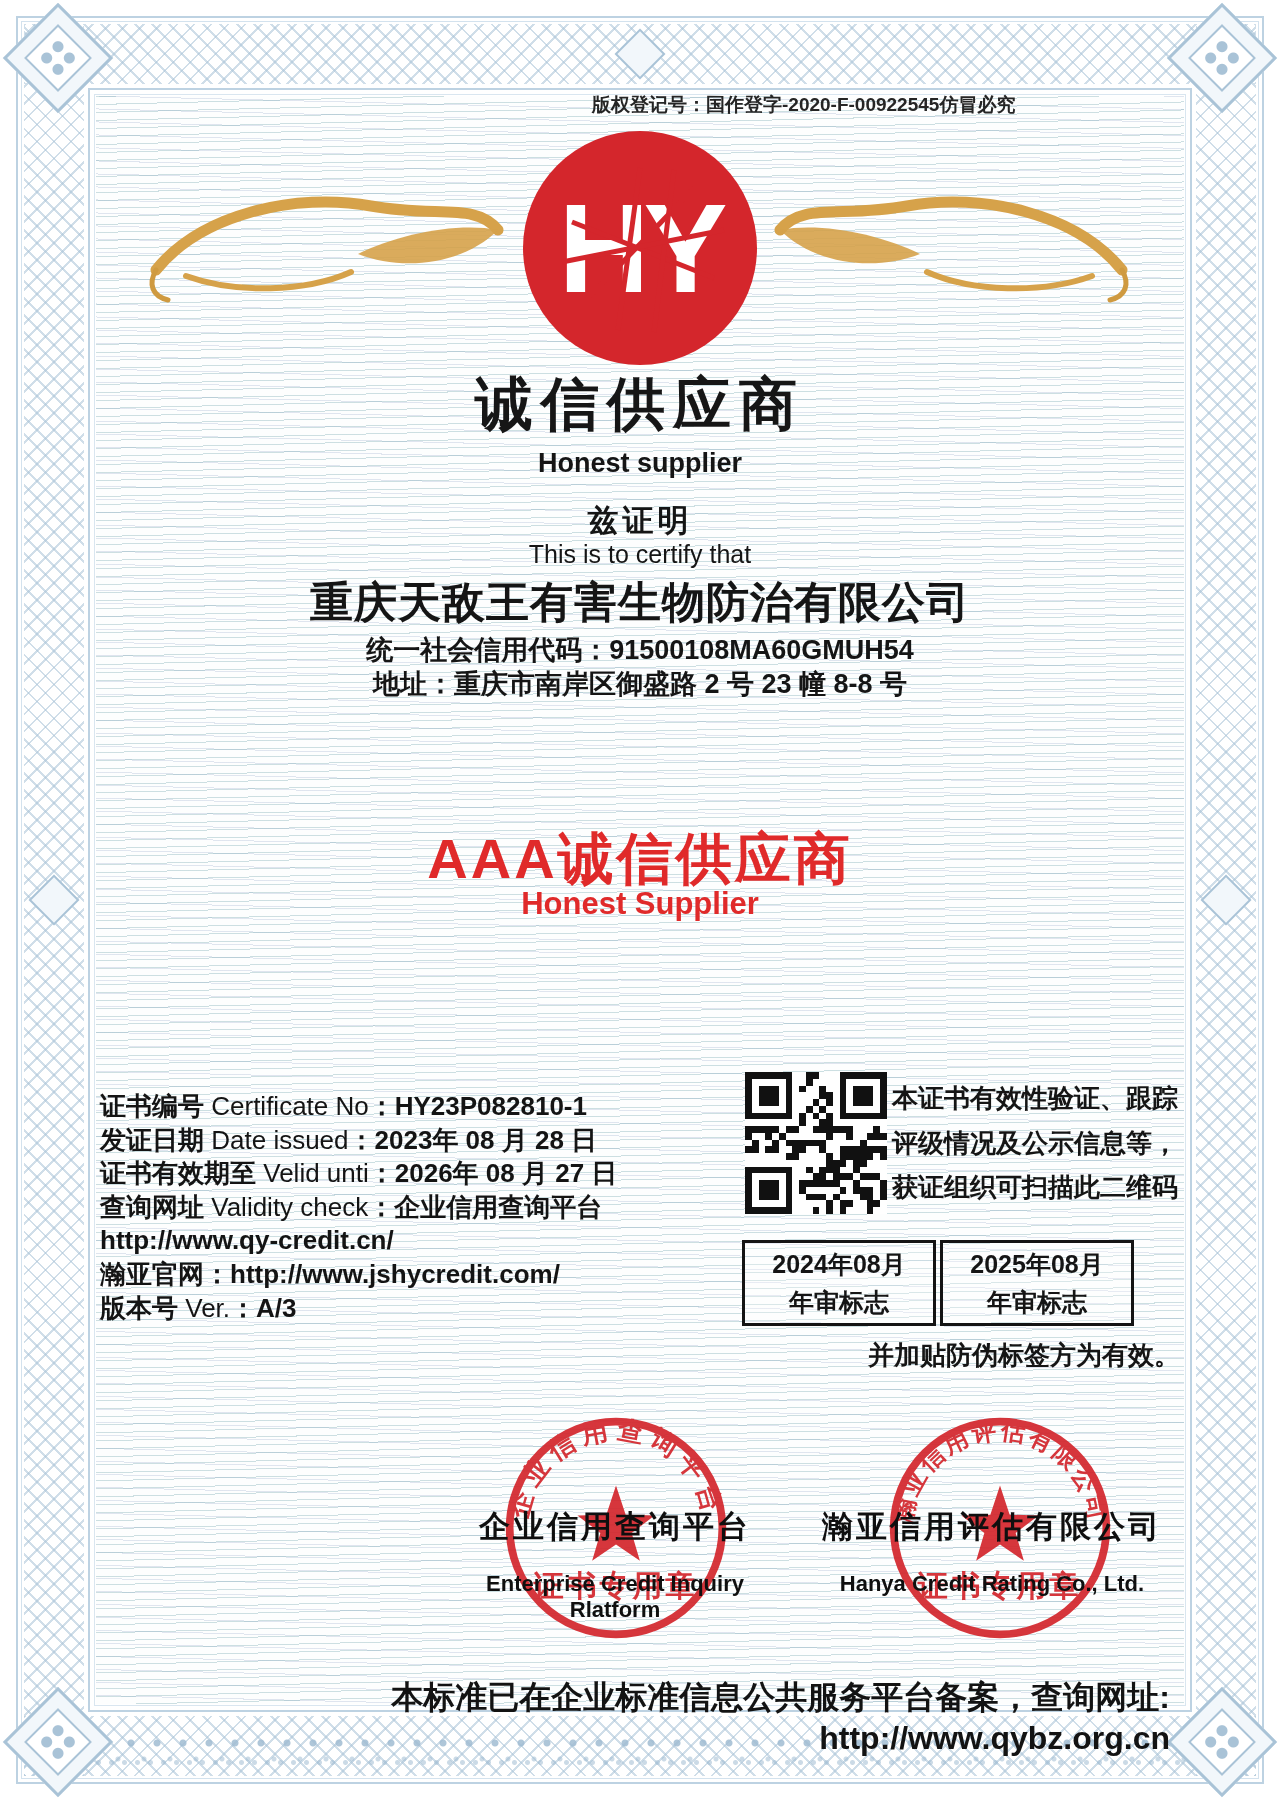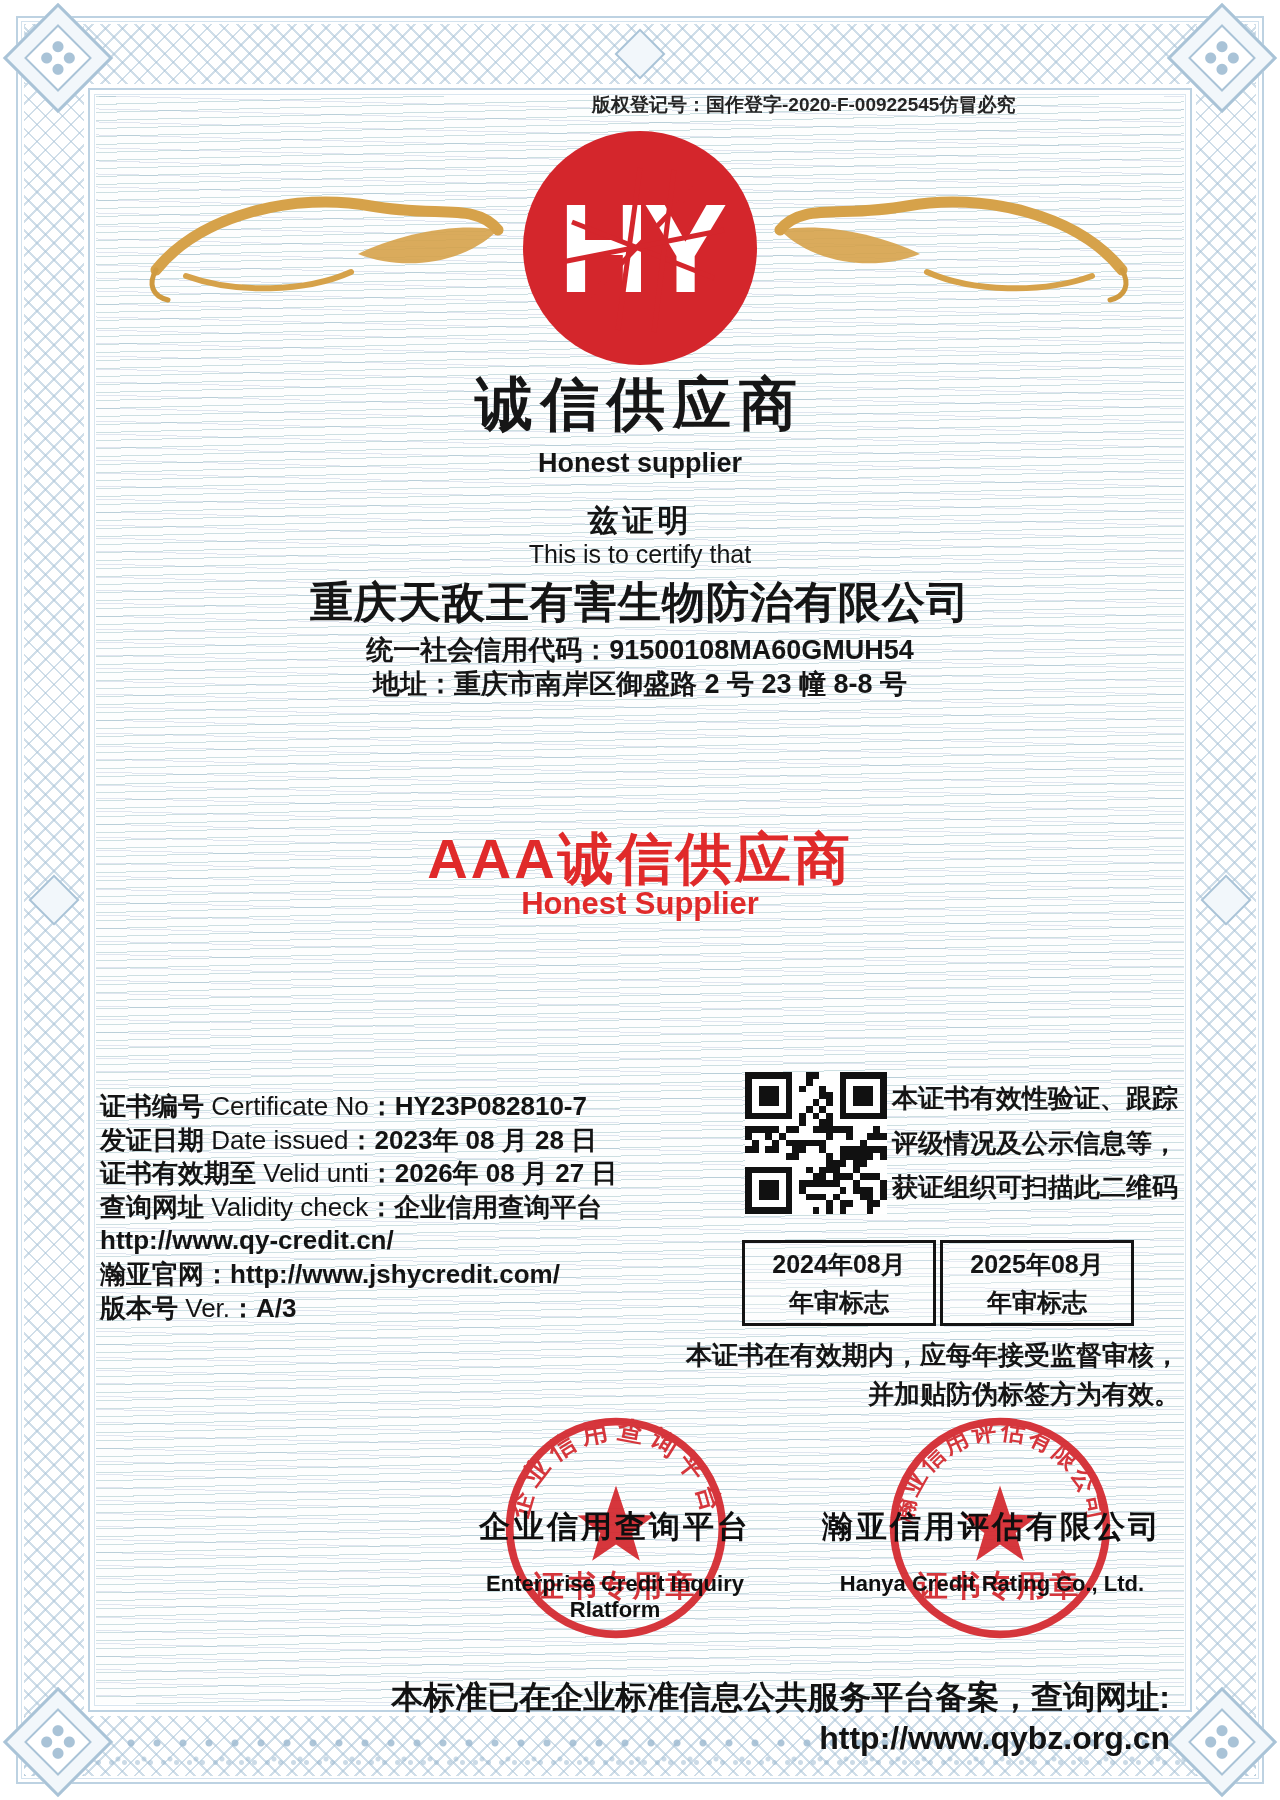--- a/index.html
+++ b/index.html
@@ -124,21 +124,21 @@
   <div class="abs ctr title-en">Honest supplier</div>
   <div class="abs ctr certify-zh">兹证明</div>
   <div class="abs ctr certify-en">This is to certify that</div>
   <div class="abs ctr company">重庆天敌王有害生物防治有限公司</div>
   <div class="abs ctr code-line">统一社会信用代码：91500108MA60GMUH54</div>
   <div class="abs ctr addr-line">地址：重庆市南岸区御盛路 2 号 23 幢 8-8 号</div>
   <div class="abs ctr award-zh">AAA诚信供应商</div>
   <div class="abs ctr award-en">Honest Supplier</div>
 
   <div class="abs details" id="details-block">
-      <div><span class="d-zh">证书编号 </span><span class="d-en">Certificate No</span><span class="d-zh">：</span><span class="d-val">HY23P082810-7</span></div>
+      <div><span class="d-zh">证书编号 </span><span class="d-en">Certificate No</span><span class="d-zh">：</span><span class="d-val">HY23P082810-1</span></div>
       <div><span class="d-zh">发证日期 </span><span class="d-en">Date issued</span><span class="d-zh">：</span><span class="d-val">2023年 08 月 28 日</span></div>
       <div><span class="d-zh">证书有效期至 </span><span class="d-en">Velid unti</span><span class="d-zh">：</span><span class="d-val">2026年 08 月 27 日</span></div>
       <div><span class="d-zh">查询网址 </span><span class="d-en">Validity check</span><span class="d-zh">：</span><span class="d-val">企业信用查询平台</span></div>
       <div><span class="d-val">http://www.qy-credit.cn/</span></div>
       <div><span class="d-zh">瀚亚官网</span><span class="d-zh">：</span><span class="d-val">http://www.jshycredit.com/</span></div>
       <div><span class="d-zh">版本号 </span><span class="d-en">Ver.</span><span class="d-zh">：</span><span class="d-val">A/3</span></div>
     </div>
 
   <svg class="abs qr-svg" id="qr-svg" width="142" height="142" viewBox="0 0 21 21" shape-rendering="crispEdges">
       <rect x="0" y="0" width="21" height="21" fill="#ffffff"></rect>
@@ -371,21 +371,20 @@
   <div class="abs abox a1">
     <span>2024年08月</span>
     <span>年审标志</span>
   </div>
   <div class="abs abox a2">
     <span>2025年08月</span>
     <span>年审标志</span>
   </div>
 
   <div class="abs vnote">
-    <div>本证书在有效期内，应每年接受监督审核，</div>
     <div>并加贴防伪标签方为有效。</div>
   </div>
 
   <svg class="abs seal-svg s1" width="232" height="232" viewBox="0 0 240 240" xmlns="http://www.w3.org/2000/svg">
     <circle cx="120" cy="120" r="110" fill="none" stroke="#d3262c" stroke-width="8"></circle>
     <polygon fill="#d3262c" points="120,76 130,106.2 159.9,107 136.2,125.3 144.7,154 120,137 95.3,154 103.8,125.3 80.1,107 110,106.2"></polygon>
     <path id="arc-l" d="M 33,150 A 92,92 0 1 1 207,150" fill="none"></path>
     <text fill="#d3262c" font-size="27" font-weight="700" letter-spacing="7" font-family="Liberation Sans, sans-serif">
       <textPath href="#arc-l" startOffset="50%" text-anchor="middle">企业信用查询平台</textPath>
     </text>

